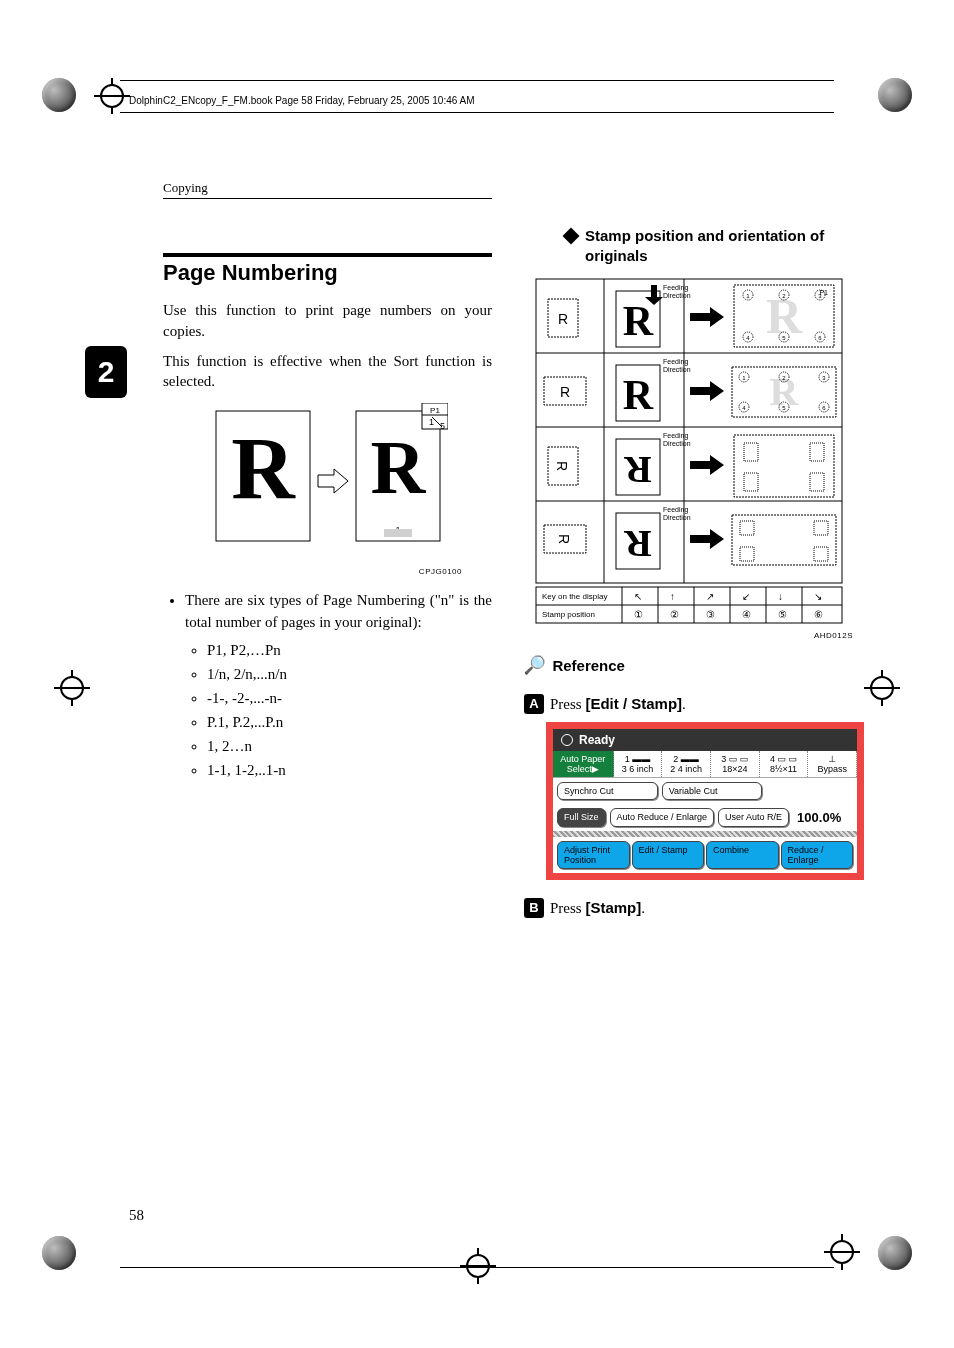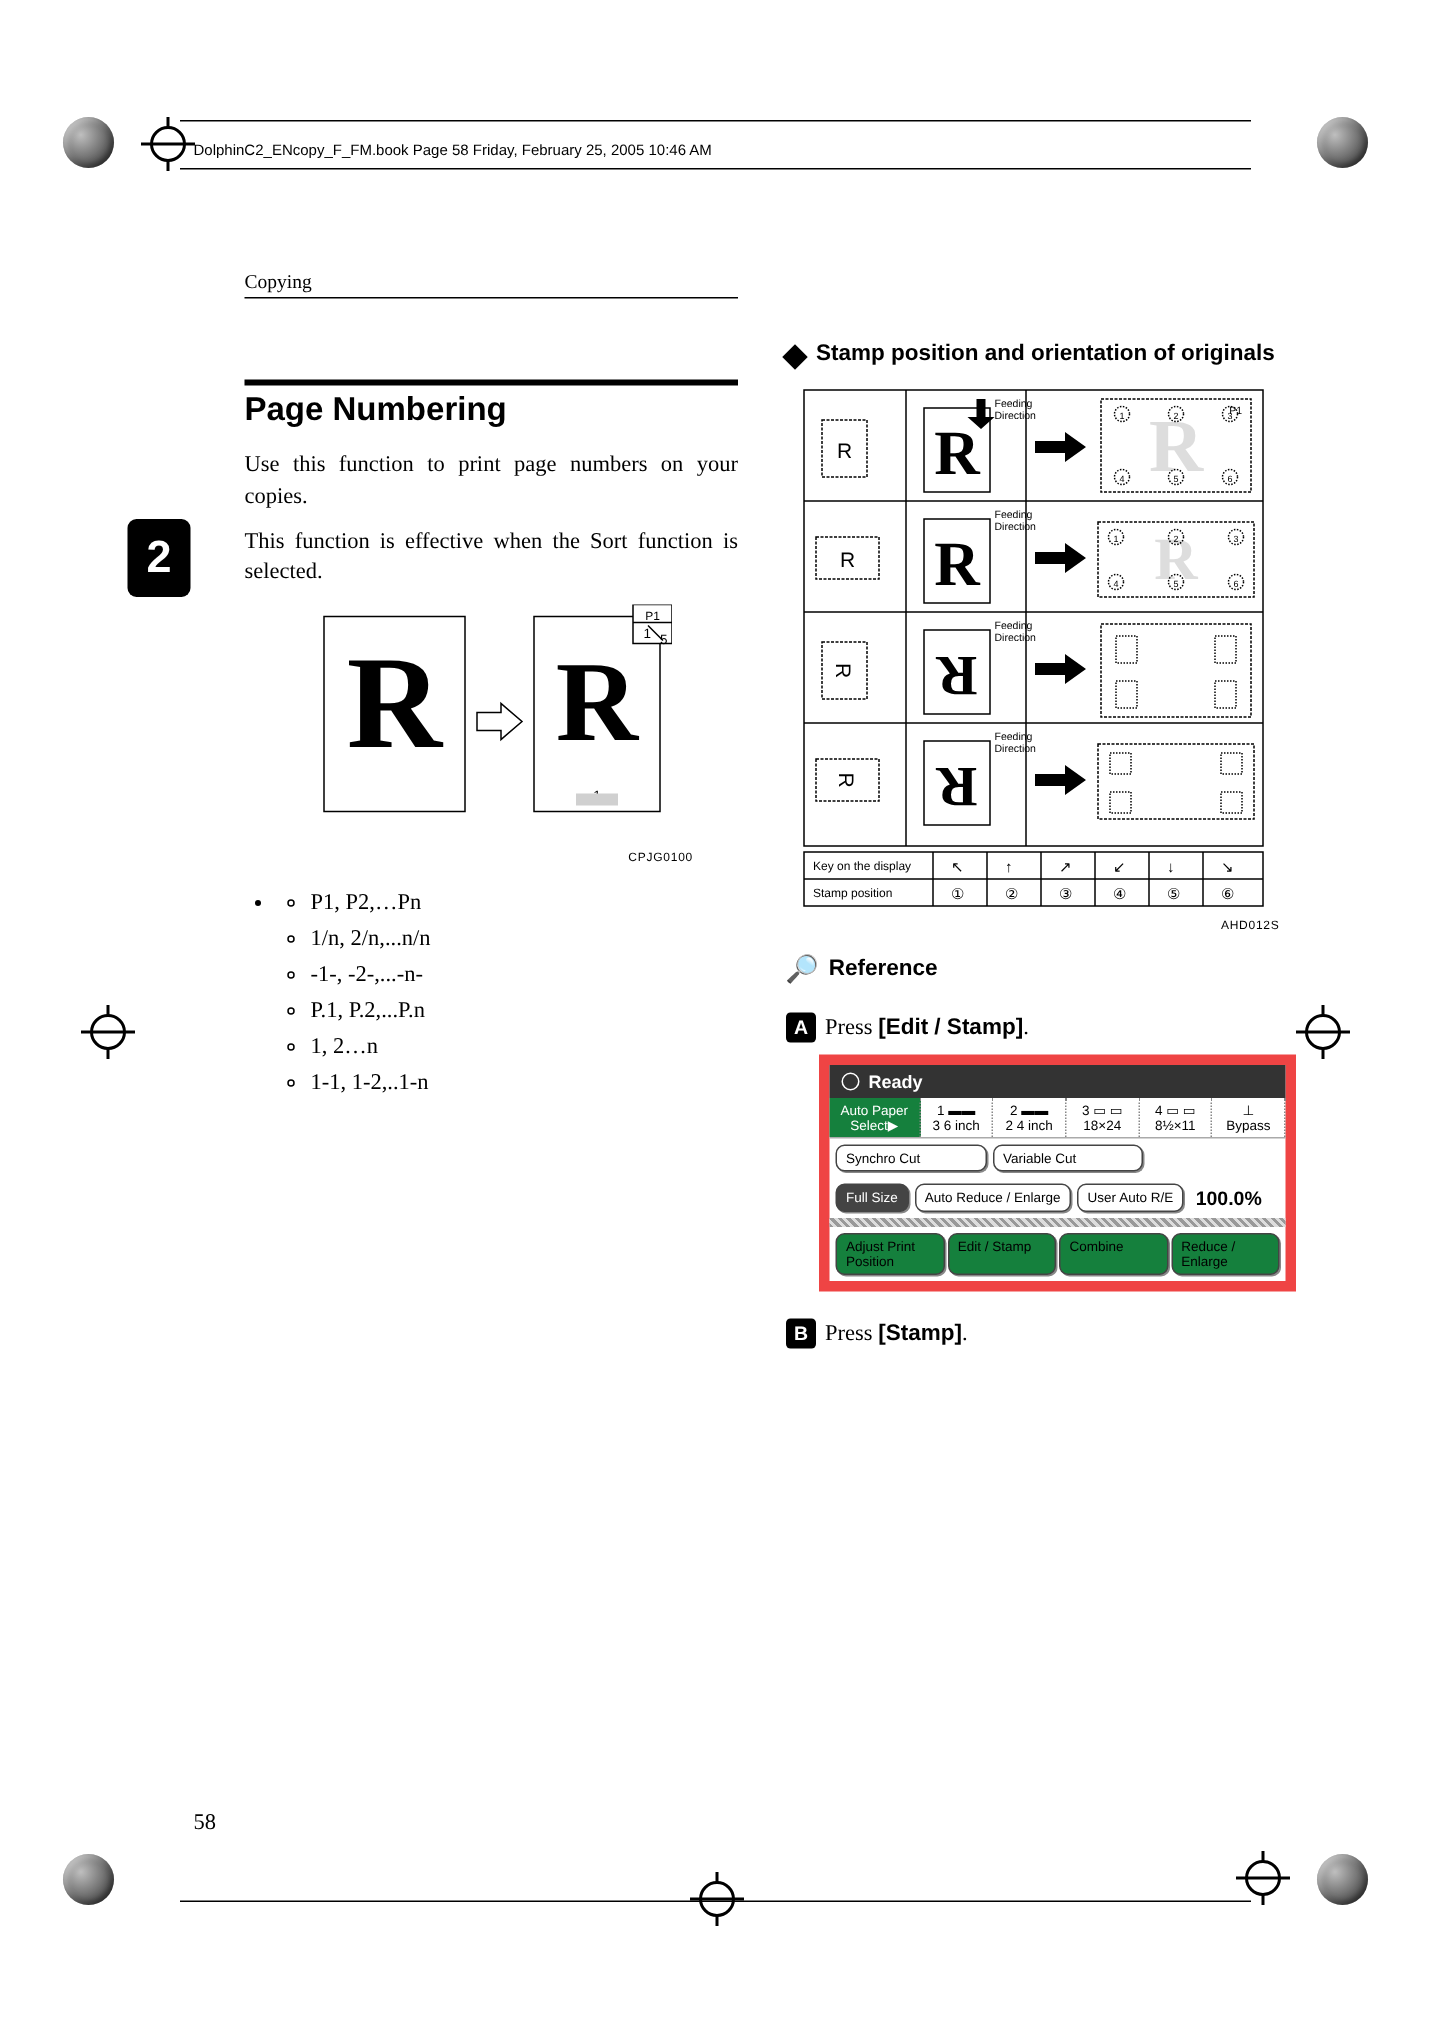--- a/index.html
+++ b/index.html
@@ -117,23 +117,24 @@
   ul.subbullets {
     margin: 4px 0 0;
     padding-left: 22px;
   }
   ul.subbullets > li {
     font-size: 15px;
     line-height: 1.6;
   }
   .diamond-head {
     display: flex;
-    align-items: center;
+    align-items: flex-start;
     gap: 8px;
     margin-bottom: 8px;
+    margin-left: 41px;
   }
   .diamond {
     width: 12px; height: 12px;
     transform: rotate(45deg);
     background: #000;
     margin-top: 4px;
     flex: none;
   }
   .diamond-head .txt {
     font: 700 15px/1.3 Arial, sans-serif;
@@ -219,21 +220,21 @@
     padding: 3px 6px;
     box-shadow: 1px 1px 0 #888;
     background: #fff;
     font-size: 9px;
   }
   .ss-btn.dark {
     background: #444;
     color: #fff;
   }
   .ss-btn.gray {
-    background: #15803d;
+    background: #0ea5e9;
   }
   .page-number {
     position: absolute;
     left: 129px;
     bottom: 124px;
     font-size: 15px;
   }
   .hr-thin {
     border: none;
     border-top: .5px solid #000;
@@ -300,20 +301,21 @@
         <line x1="214" y1="12" x2="240" y2="12" stroke="#000"></line>
         <text x="221" y="22" font-family="Arial" font-size="9">1</text>
         <line x1="224" y1="14" x2="234" y2="24" stroke="#000"></line>
         <text x="232" y="26" font-family="Arial" font-size="9">5</text>
         <rect x="176" y="126" width="28" height="8" fill="#d0d0d0"></rect>
       </svg>
       <div class="fig-caption">CPJG0100</div>
 
       <ul class="bullets">
         <li>
+          <span>There are six types of Page Numbering ("n" is the total number of pages in your original):</span>
           <ul class="subbullets">
             <li>P1, P2,…Pn</li>
             <li>1/n, 2/n,...n/n</li>
             <li>-1-, -2-,...-n-</li>
             <li>P.1, P.2,...P.n</li>
             <li>1, 2…n</li>
             <li>1-1, 1-2,..1-n</li>
           </ul>
         </li>
       </ul>

